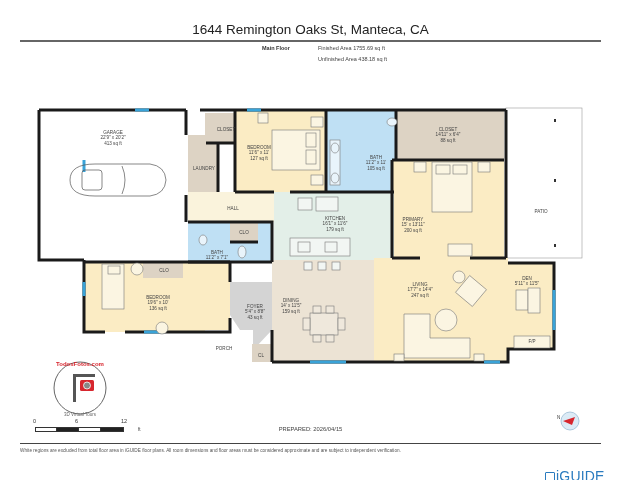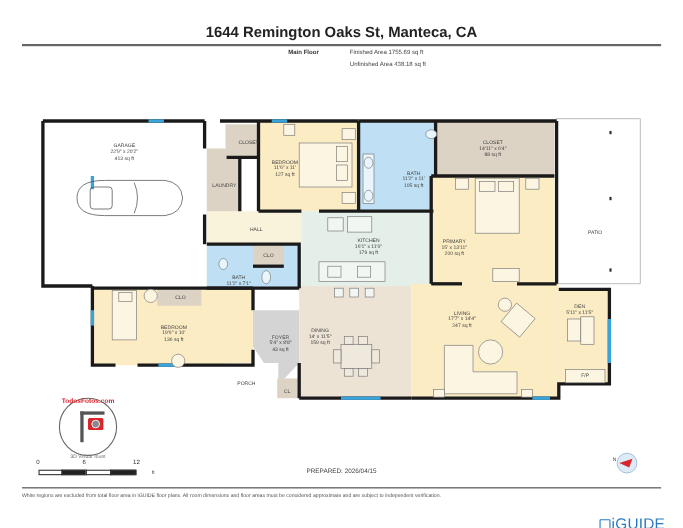--- a/index.html
+++ b/index.html
@@ -1,17 +1,17 @@
 <!DOCTYPE html>
 <html><head>
 <meta charset="utf-8">
 <style>
   html,body{margin:0;padding:0;background:#fff;}
   body{width:621px;height:480px;position:relative;overflow:hidden;font-family:"Liberation Sans",sans-serif;color:#222;}
-  .title{position:absolute;left:0;top:22px;width:621px;text-align:center;font-size:13.5px;font-weight:bold;color:#222;}
+  .title{position:absolute;left:0;top:22px;width:621px;text-align:center;font-size:13.5px;font-weight:normal;color:#222;}
   .title-rule{position:absolute;left:20px;top:40px;width:581px;height:2px;background:#666;}
   .floor-label{position:absolute;left:262px;top:45px;font-size:5.5px;font-weight:bold;color:#333;}
   .area-line{position:absolute;left:318px;font-size:5.5px;color:#444;}
   .plan{position:absolute;left:0;top:0;width:621px;height:480px;}
   .lbl{position:absolute;font-size:4.6px;color:#444;text-align:center;line-height:5.4px;white-space:nowrap;transform:translateX(-50%);}
   .prep{position:absolute;left:0;width:621px;top:426px;text-align:center;font-size:5.8px;color:#444;}
   .bottom-rule{position:absolute;left:20px;top:443px;width:581px;height:1px;background:#444;}
   .disclaimer{position:absolute;left:20px;top:448px;font-size:4.7px;color:#555;}
   .iguide{position:absolute;left:545px;top:468px;font-size:14px;color:#2a7bbf;font-weight:normal;letter-spacing:0.2px;}
   .iguide .box{display:inline-block;width:8px;height:8px;border:1.3px solid #2a7bbf;border-radius:1px;margin-right:1px;vertical-align:-1px;position:relative;}

